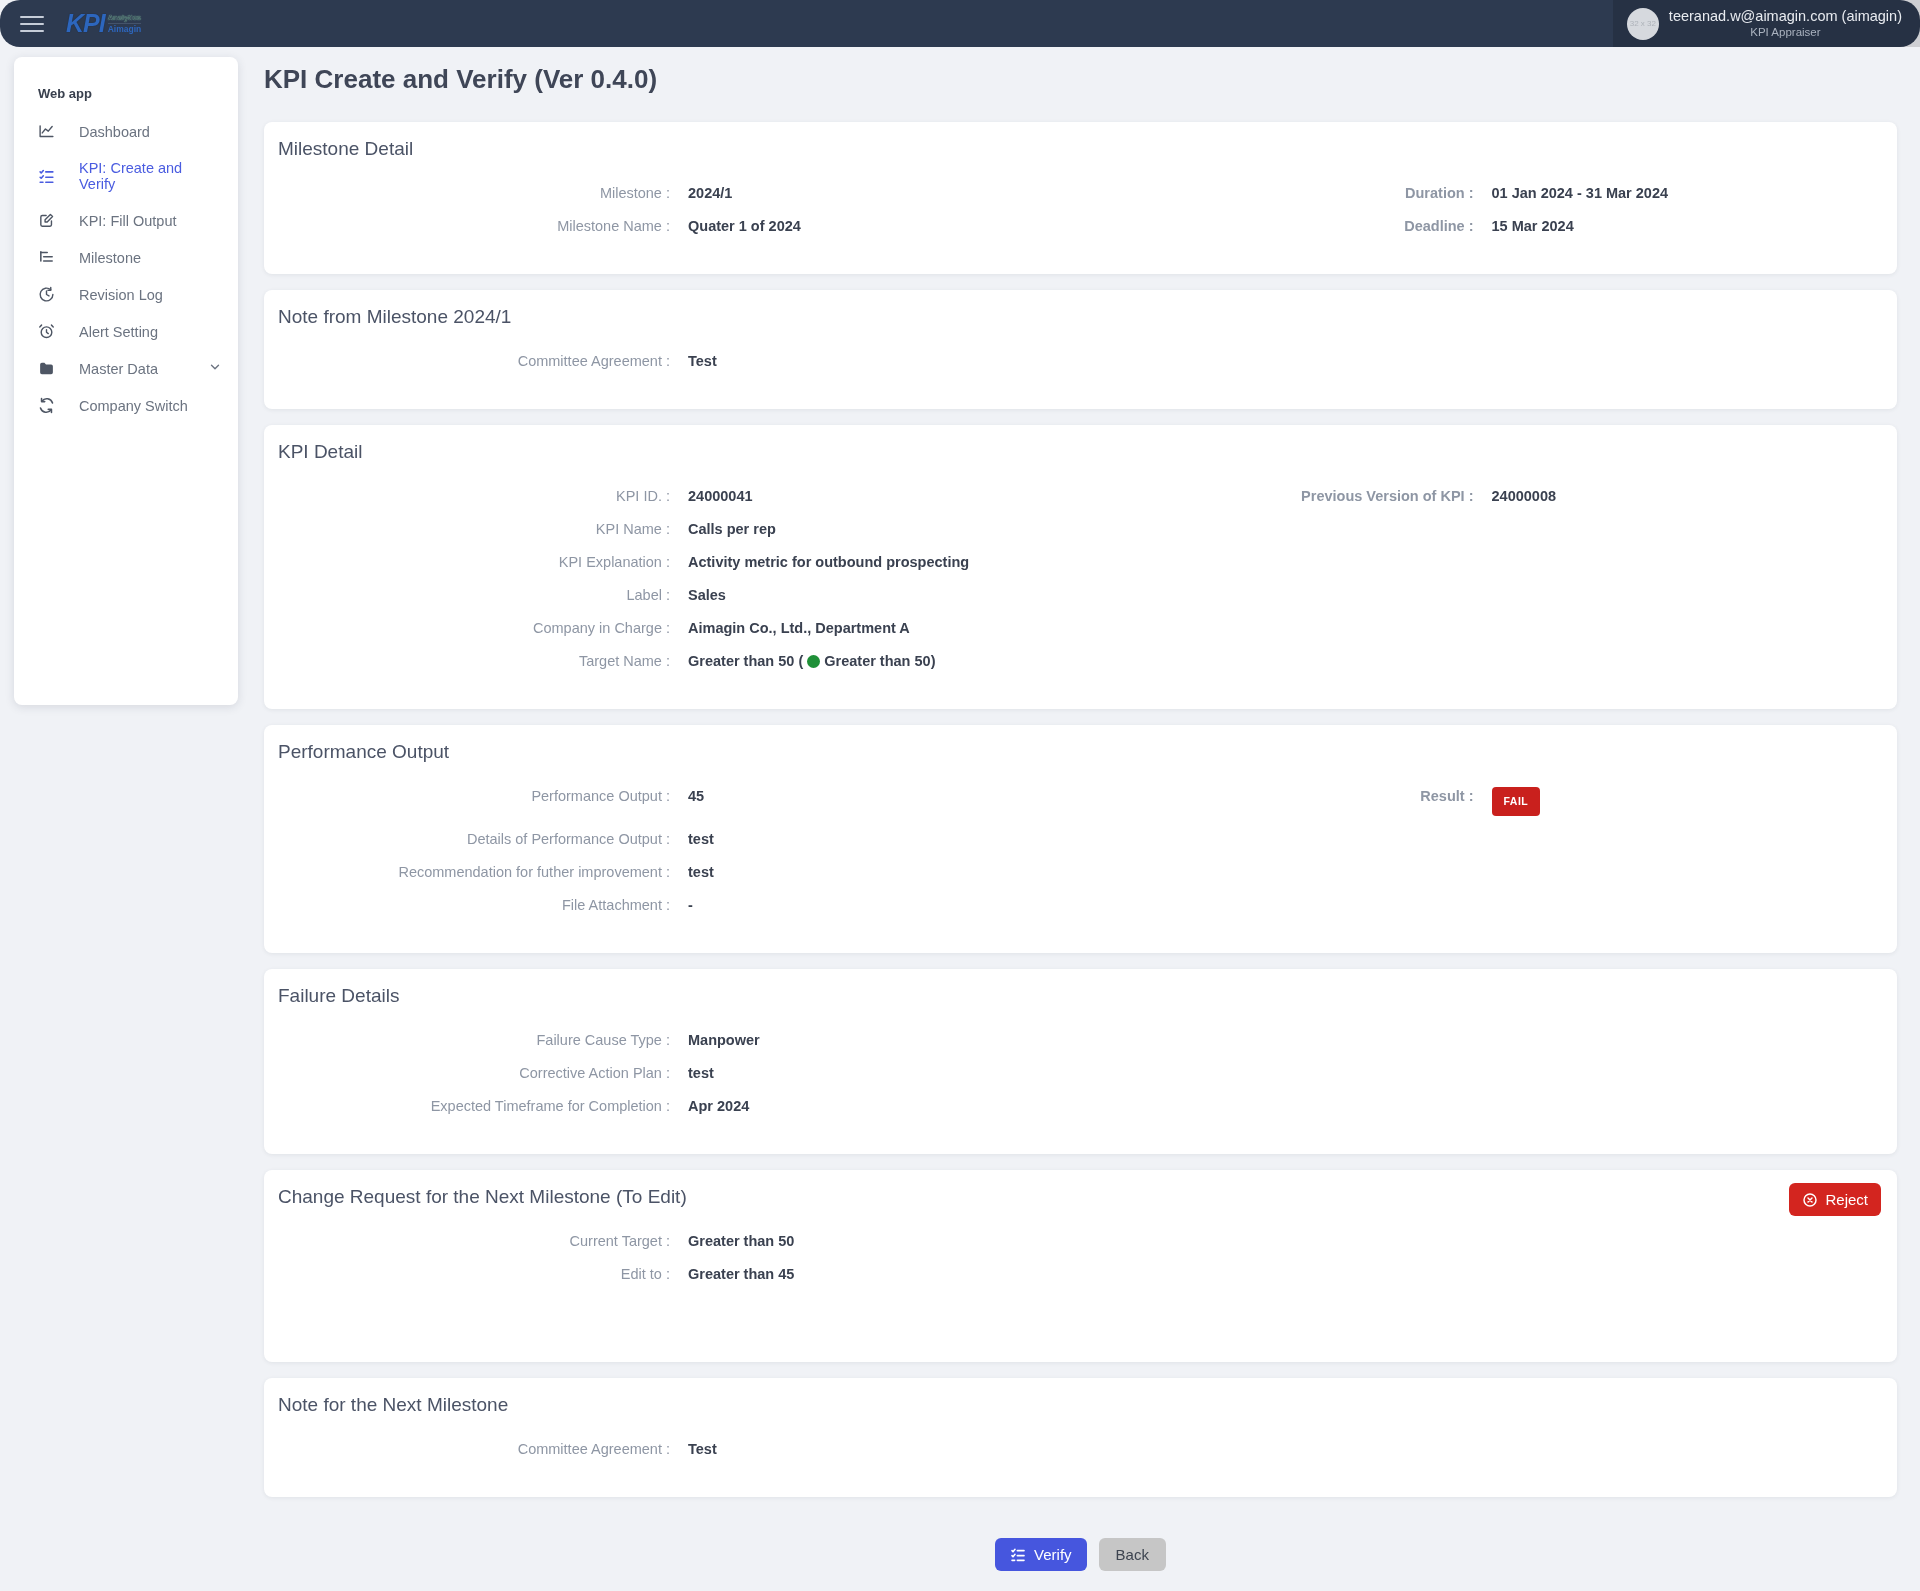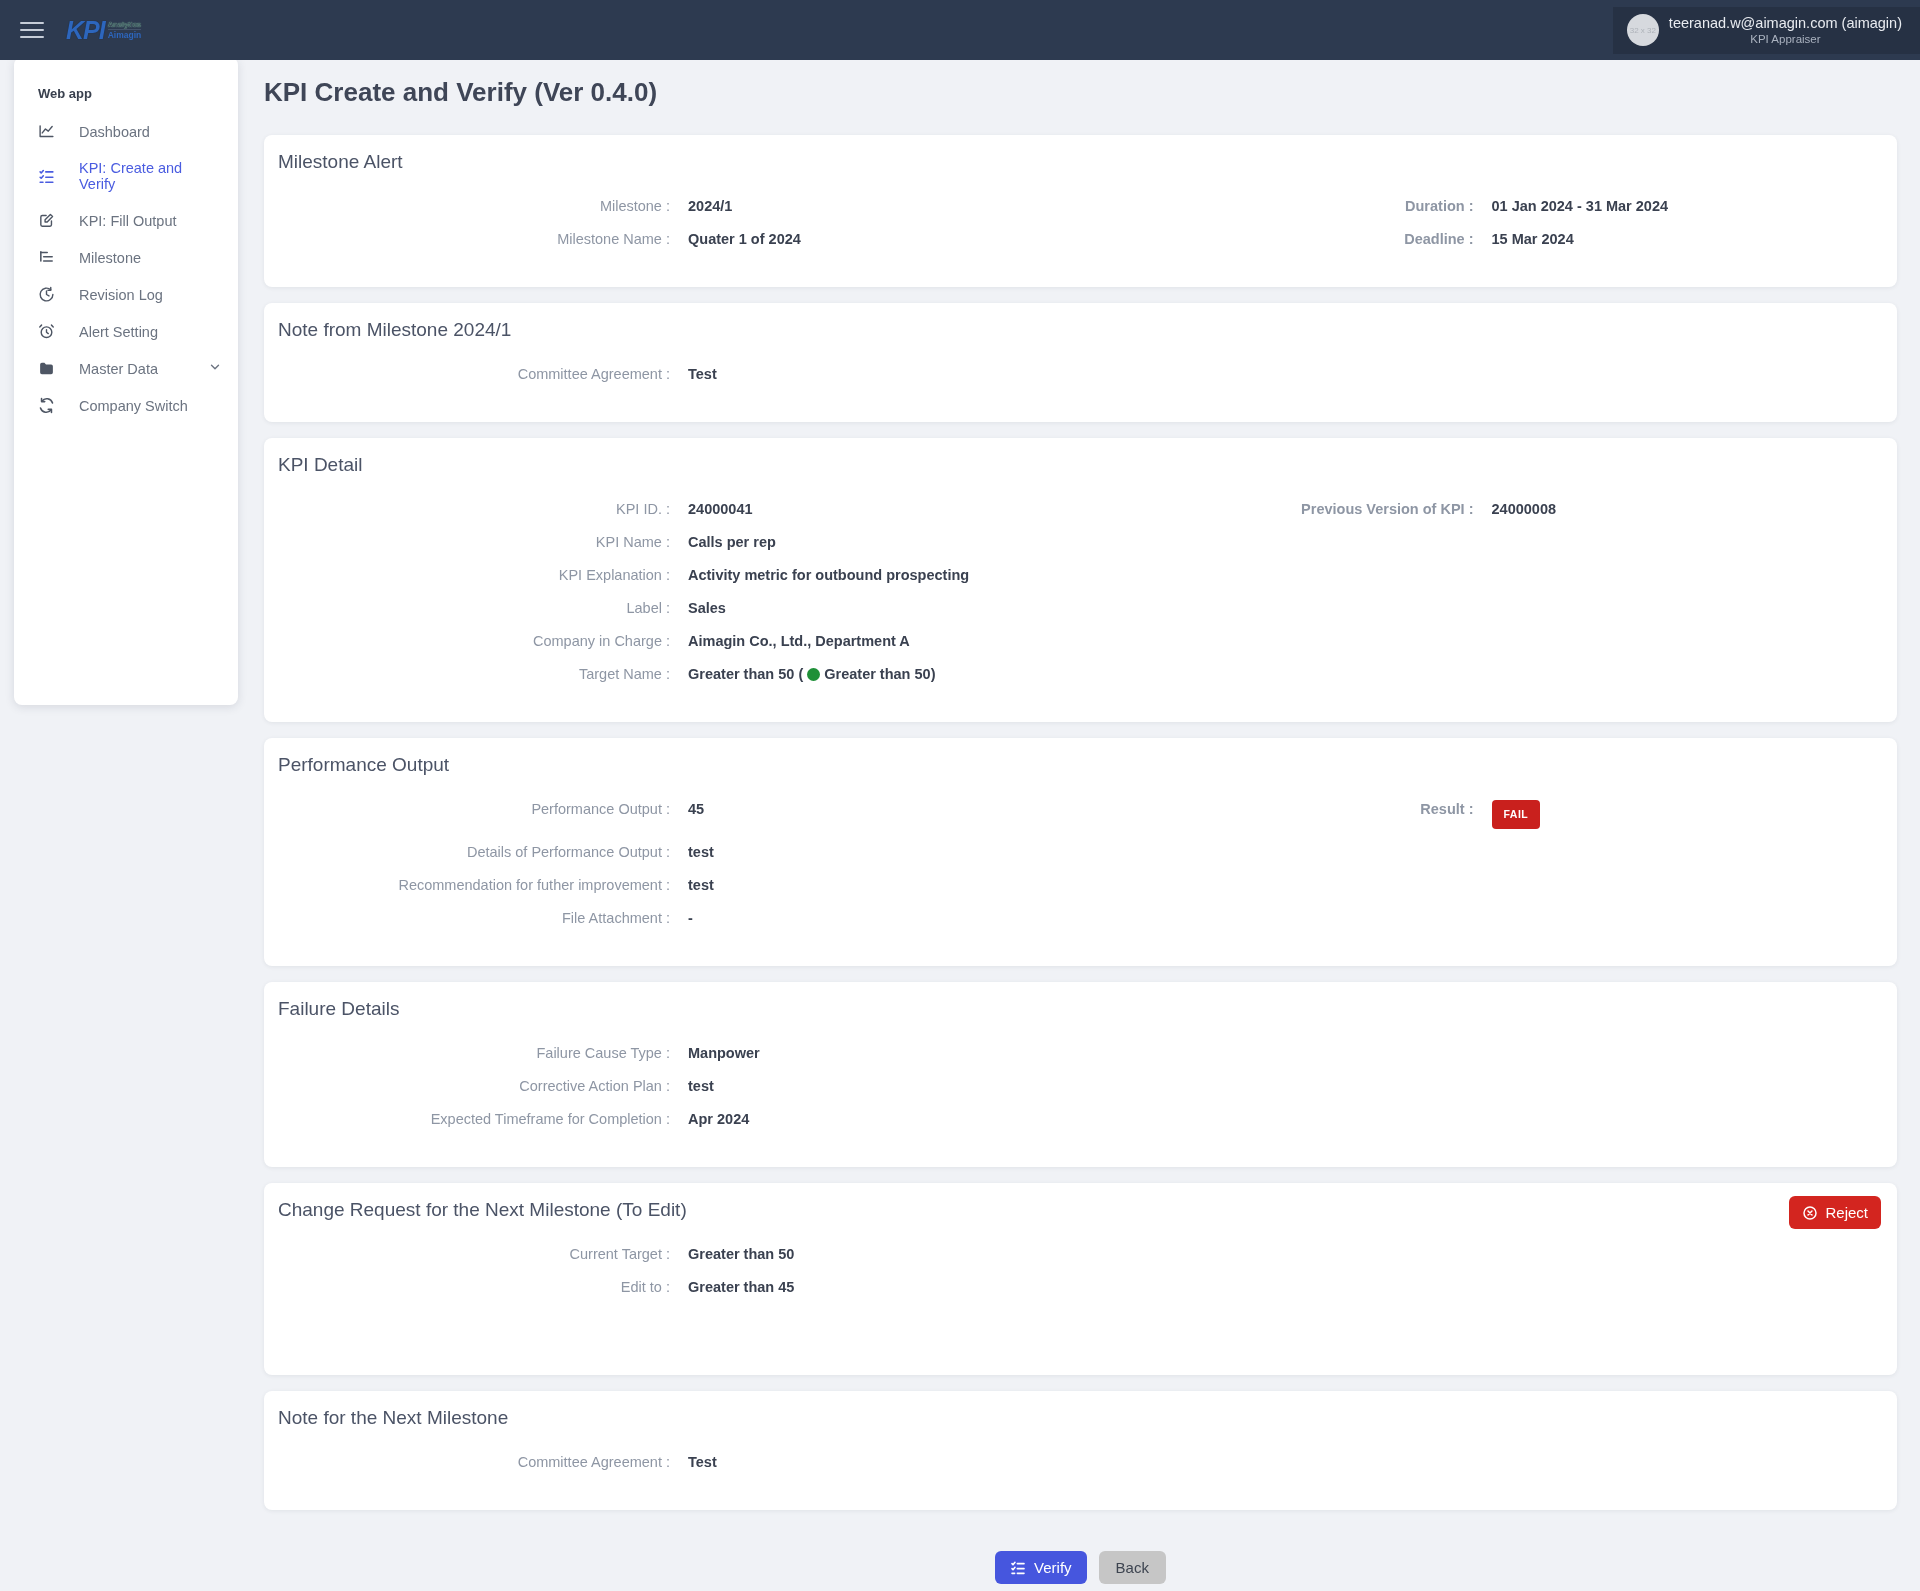--- a/index.html
+++ b/index.html
@@ -4,22 +4,22 @@
 <style>
   * { margin:0; padding:0; box-sizing:border-box; }
   html,body { width:1920px; height:1591px; overflow:hidden; }
   body {
     font-family:"Liberation Sans","DejaVu Sans",sans-serif;
     background:#f0f2f6; color:#3a4150; position:relative;
   }
 
   
   .navbar {
-    height:60px; background:#2d3a50; display:flex; align-items:center;
-    position:relative; z-index:5;
+    height:47px; background:#2d3a50; display:flex; align-items:center;
+    position:relative; z-index:5;border-radius:20px;
   }
   .hamburger { margin-left:20px; width:24px; cursor:pointer; }
   .hamburger span { display:block; height:2px; background:#c6cdd8; margin:5px 0; border-radius:1px; }
   .logo { display:flex; align-items:center; margin-left:22px; gap:3px; }
   .logo-kpi { font-size:25px; font-weight:800; color:#2d66bd; letter-spacing:-1px; font-style:italic;
     text-shadow:0 0 1px #10243f; }
   .logo-side { display:flex; flex-direction:column; line-height:1; }
   .logo-analytics { font-size:7.5px; color:#3d4a5c; font-weight:700; text-shadow:0 0 1px #9fb; }
   .logo-aimagin { font-size:8.5px; color:#2d66bd; font-weight:800; border-top:1px solid #44536a; padding-top:1px; margin-top:1px; }
   .nav-spacer { flex:1; }
@@ -201,21 +201,21 @@
         <polyline points="19 22 19 17.5 14.5 17.5"></polyline>
       </svg>
     <span>Company Switch</span>
   </div>
 </aside>
 
 <main class="main">
   <h1 class="page-title">KPI Create and Verify (Ver 0.4.0)</h1>
 
   <section class="card">
-    <div class="card-title">Milestone Alert</div>
+    <div class="card-title">Milestone Detail</div>
     <div class="frow">
       <div class="fld">
         <span class="lbl">Milestone :</span>
         <span class="val">2024/1</span>
       </div>
       <div class="fld fld-r">
         <span class="lbl">Duration :</span>
         <span class="val">01 Jan 2024 - 31 Mar 2024</span>
       </div>
     </div>

